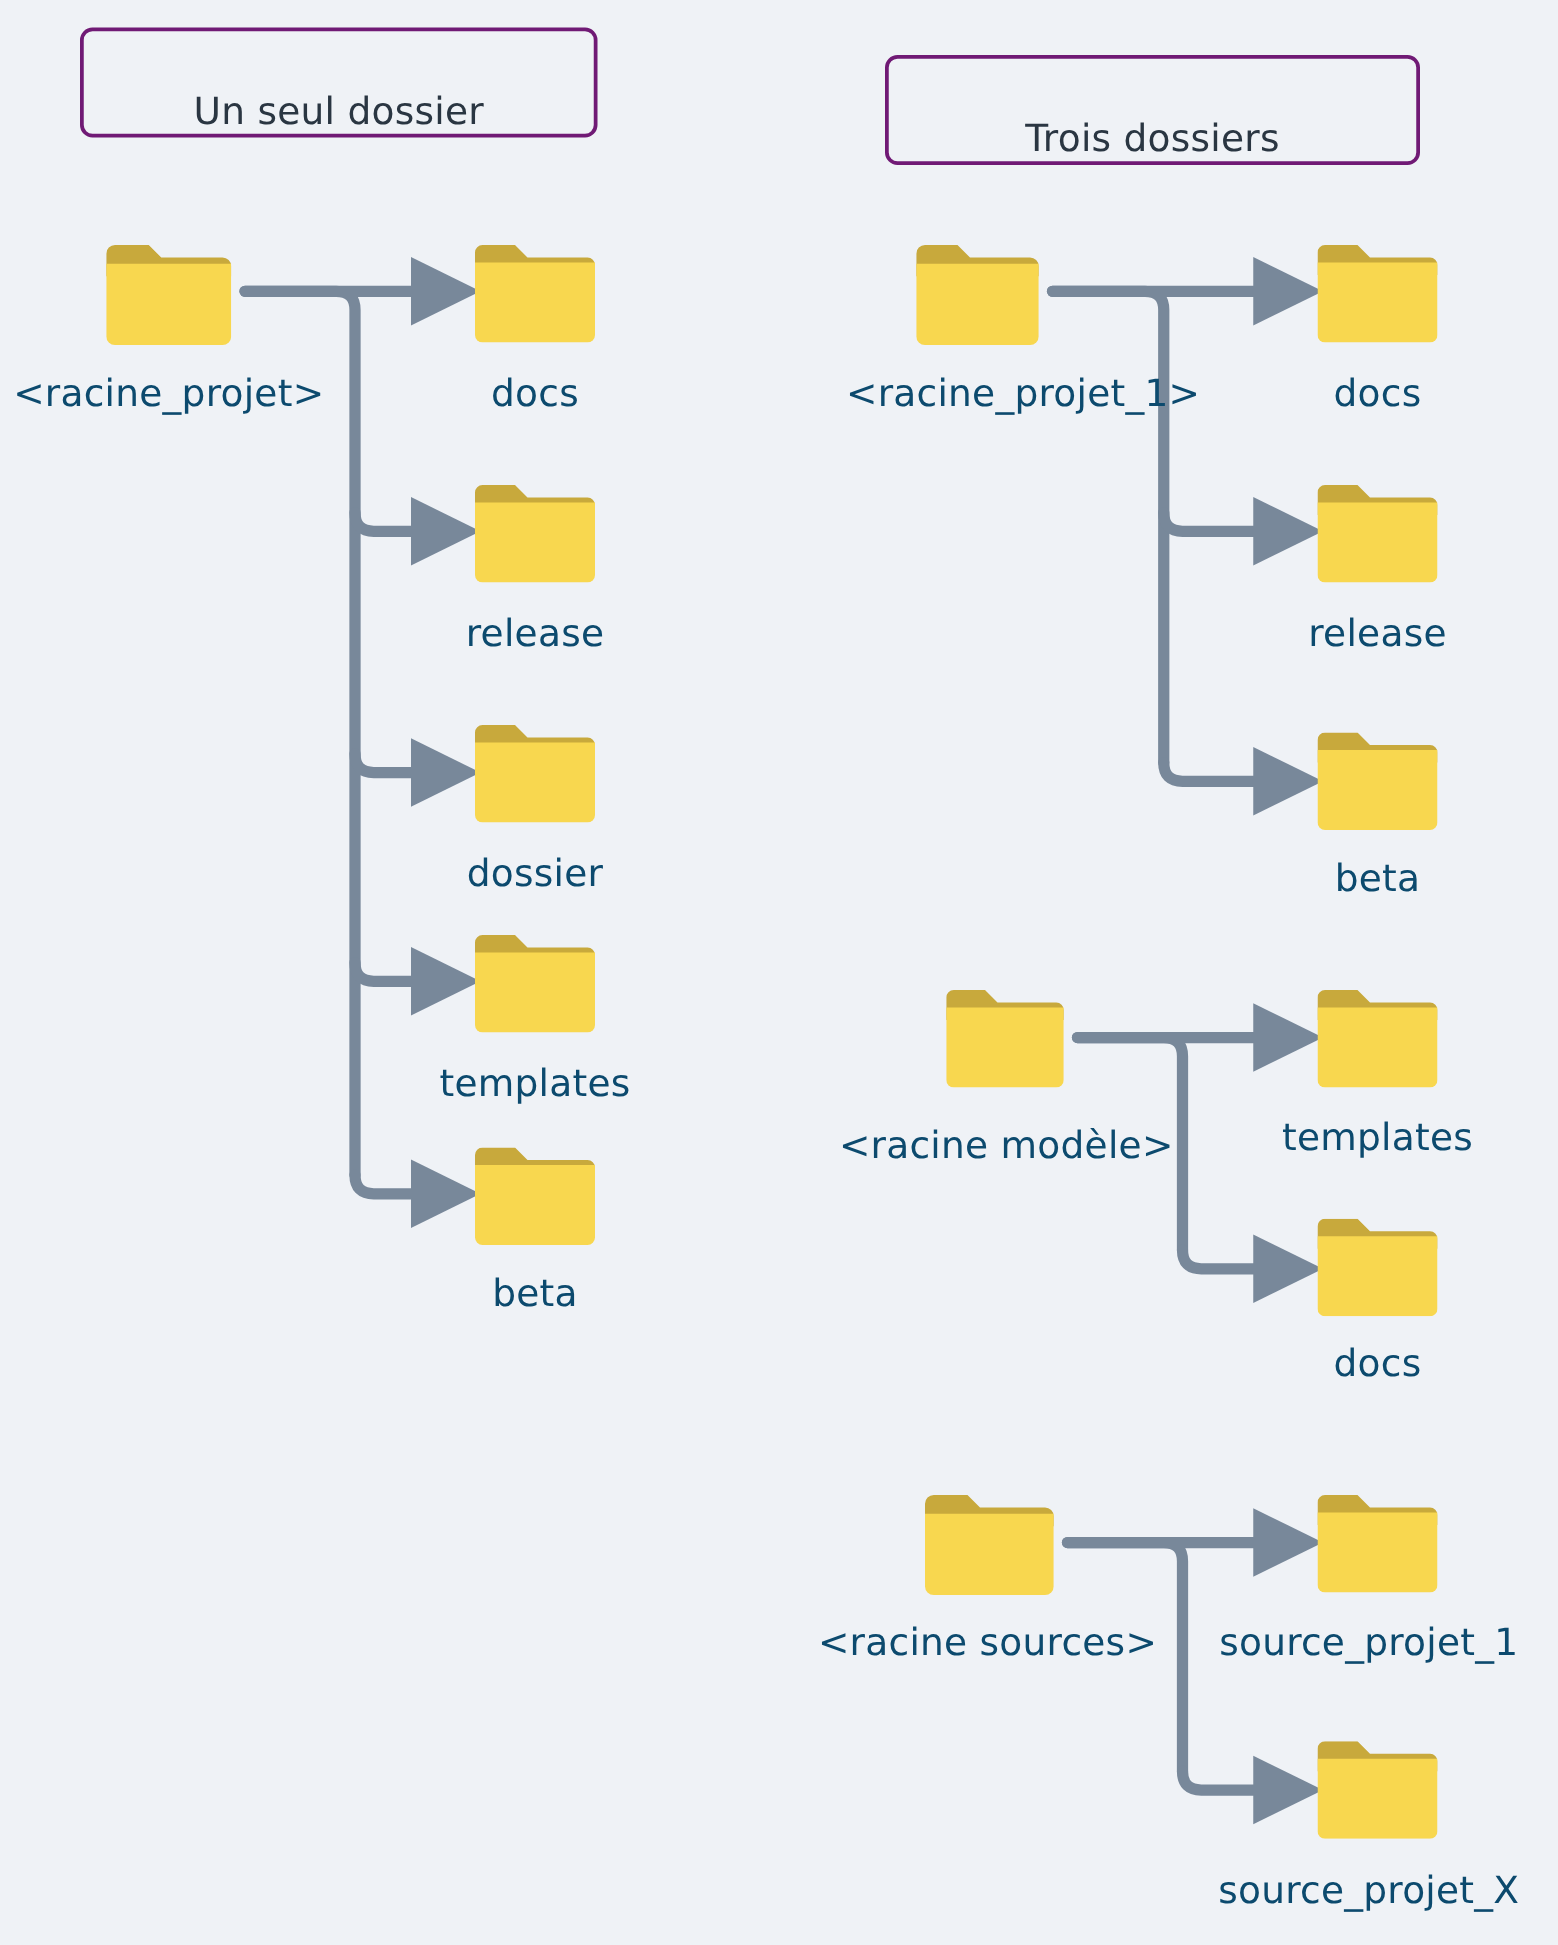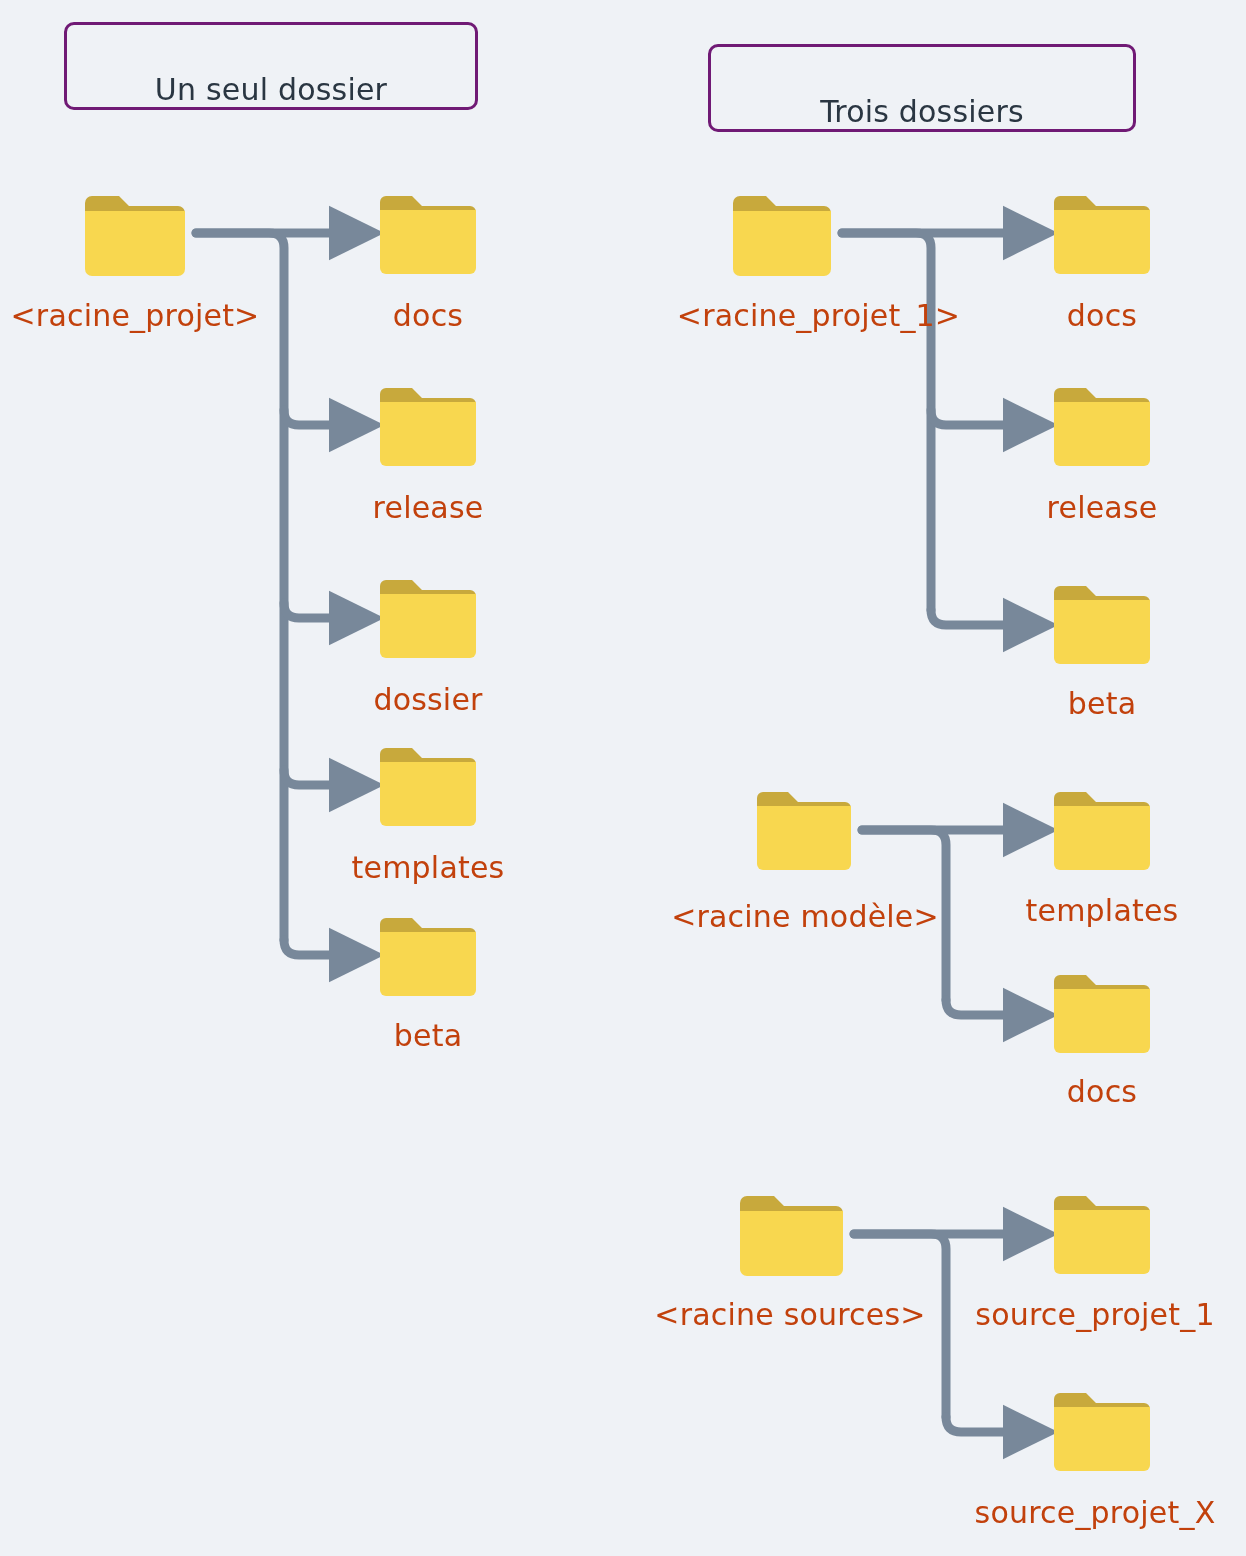--- a/index.html
+++ b/index.html
@@ -37,21 +37,21 @@
   .node {
     position: absolute;
   }
   .folder {
     position: relative;
     display: block;
   }
   .node-label {
     position: absolute;
     white-space: nowrap;
-    color: #c2410c;
+    color: #0c4a6e;
     font-size: 30px;
     letter-spacing: 0.2px;
     text-align: center;
   }
   svg.edges {
     position: absolute;
     left: 0;
     top: 0;
     width: 1246px;
     height: 1556px;

